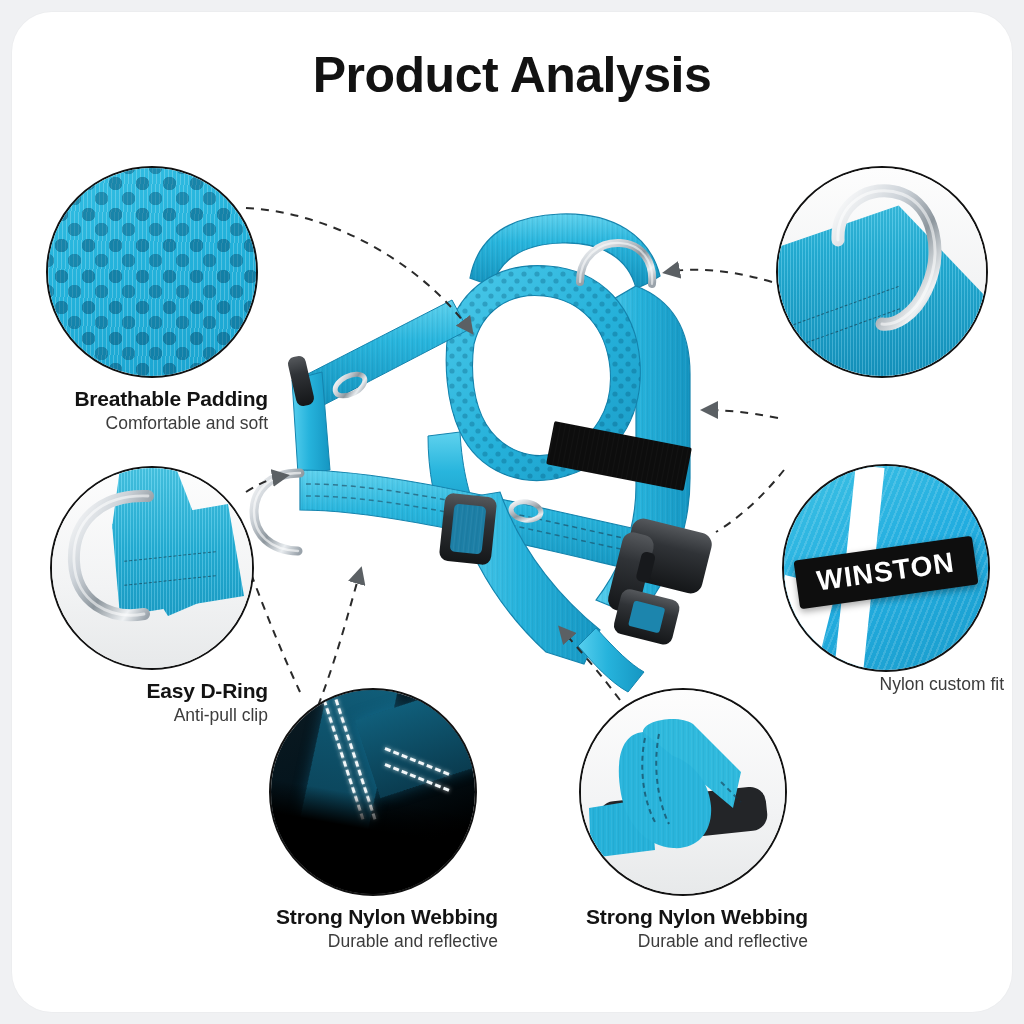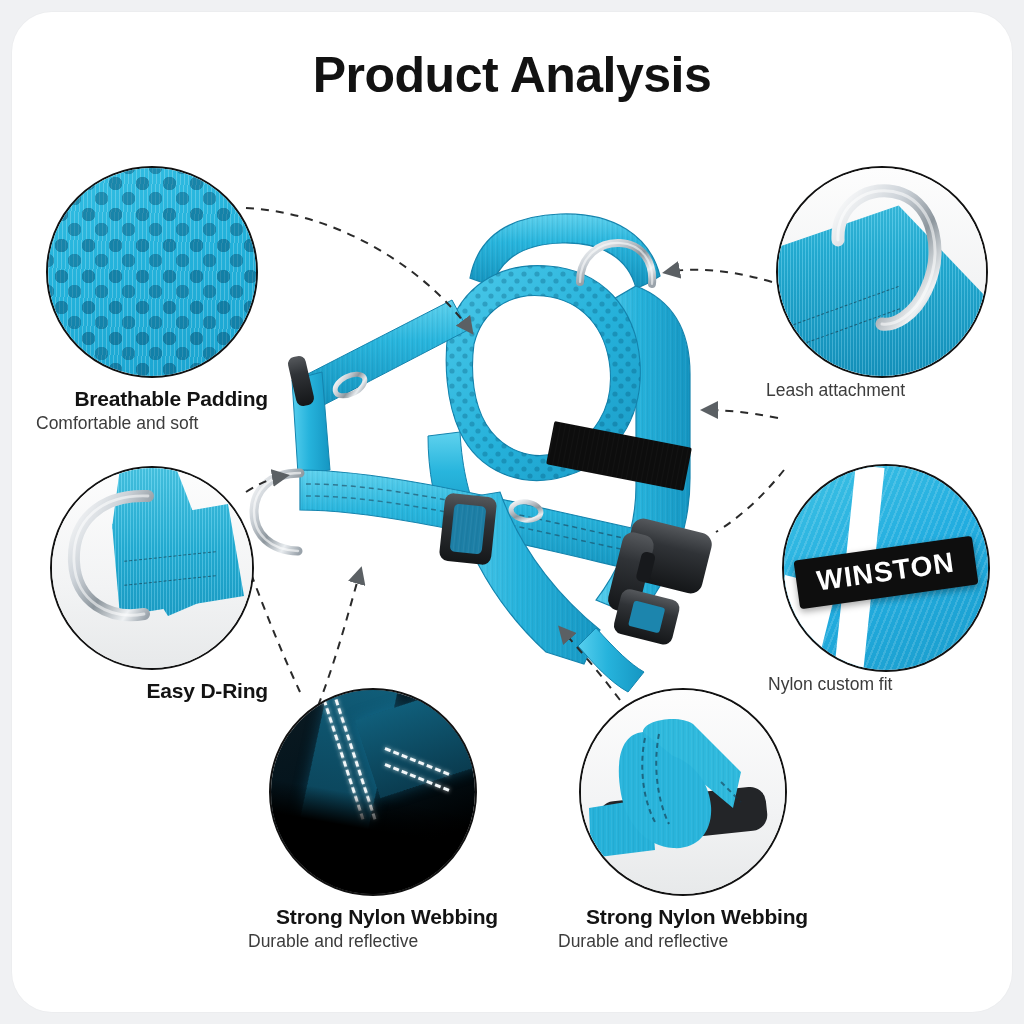--- a/index.html
+++ b/index.html
@@ -31,21 +31,21 @@
     position:relative;border-radius:50%;
     border:2.6px solid #121212;
     overflow:hidden;background:#fff;
   }
   .cap{
     margin-top:9px;text-align:right;
     font-size:21px;font-weight:bold;color:#131313;
     line-height:1.13;letter-spacing:-0.2px;
   }
   .sub{
-    margin-top:2px;text-align:left;
+    margin-top:2px;text-align:right;
     font-size:17.5px;color:#3c3c3c;line-height:1.15;
   }
 
   
   .tex{position:absolute;inset:0;}
 
   
   .mesh{
     background:
       radial-gradient(circle at 50% 50%, rgba(0,70,105,.45) 0 6.5px, transparent 7px) 0 0/27px 31px,
@@ -288,36 +288,36 @@
             <stop offset="35%" stop-color="#ccd2d8"></stop>
             <stop offset="60%" stop-color="#8d969d"></stop>
             <stop offset="85%" stop-color="#eef1f3"></stop>
             <stop offset="100%" stop-color="#9aa3ab"></stop>
           </linearGradient>
         </defs>
         <path d="M60 72 C58 36 92 14 124 26 C156 38 166 84 148 122 C136 148 116 158 104 156" fill="none" stroke="url(#steel2)" stroke-width="13" stroke-linecap="round"></path>
         <path d="M60 72 C58 36 92 14 124 26 C156 38 166 84 148 122 C136 148 116 158 104 156" fill="none" stroke="rgba(255,255,255,.55)" stroke-width="3" stroke-linecap="round"></path>
       </svg>
     </div>
-    <div class="sub">Leash attachment</div>
   </div>
 
   <div class="callout" style="left:36px;top:466px;width:232px;">
     <div class="circle-wrap" style="width:200px;height:200px;margin:0 auto;">
       <div class="tex studio"></div>
       <div class="tex webbing" style="clip-path:polygon(34% 0%,62% 0%,86% 62%,58% 74%,30% 30%);"></div>
       <div class="tex webbing" style="clip-path:polygon(30% 28%,88% 18%,96% 64%,34% 74%);"></div>
       <div class="stitch" style="left:36%;top:44%;width:46%;transform:rotate(-6deg);"></div>
       <div class="stitch" style="left:36%;top:56%;width:46%;transform:rotate(-6deg);"></div>
       <svg viewBox="0 0 200 200" style="position:absolute;inset:0;">
         <path d="M96 28 C48 26 20 54 22 94 C24 134 58 152 92 146" fill="none" stroke="url(#steel2)" stroke-width="12" stroke-linecap="round"></path>
         <path d="M96 28 C48 26 20 54 22 94 C24 134 58 152 92 146" fill="none" stroke="rgba(255,255,255,.55)" stroke-width="2.8" stroke-linecap="round"></path>
       </svg>
     </div>
     <div class="cap">Easy D-Ring</div>
+    <div class="sub">Anti-pull clip</div>
   </div>
 
   <div class="callout" style="left:768px;top:464px;width:236px;">
     <div class="circle-wrap" style="width:204px;height:204px;margin:0 auto;">
       <div class="tex patch-bg"></div>
       <div class="patch-white" style="left:30%;top:0;width:14%;height:100%;transform:rotate(6deg);"></div>
       <div class="patch-white" style="left:-6%;top:56%;width:26%;height:50%;transform:rotate(14deg);"></div>
       <div class="nametag" style="left:6%;top:40%;width:88%;height:24%;transform:rotate(-8deg);font-size:28px;">
         <span>WINSTON</span>
       </div>

